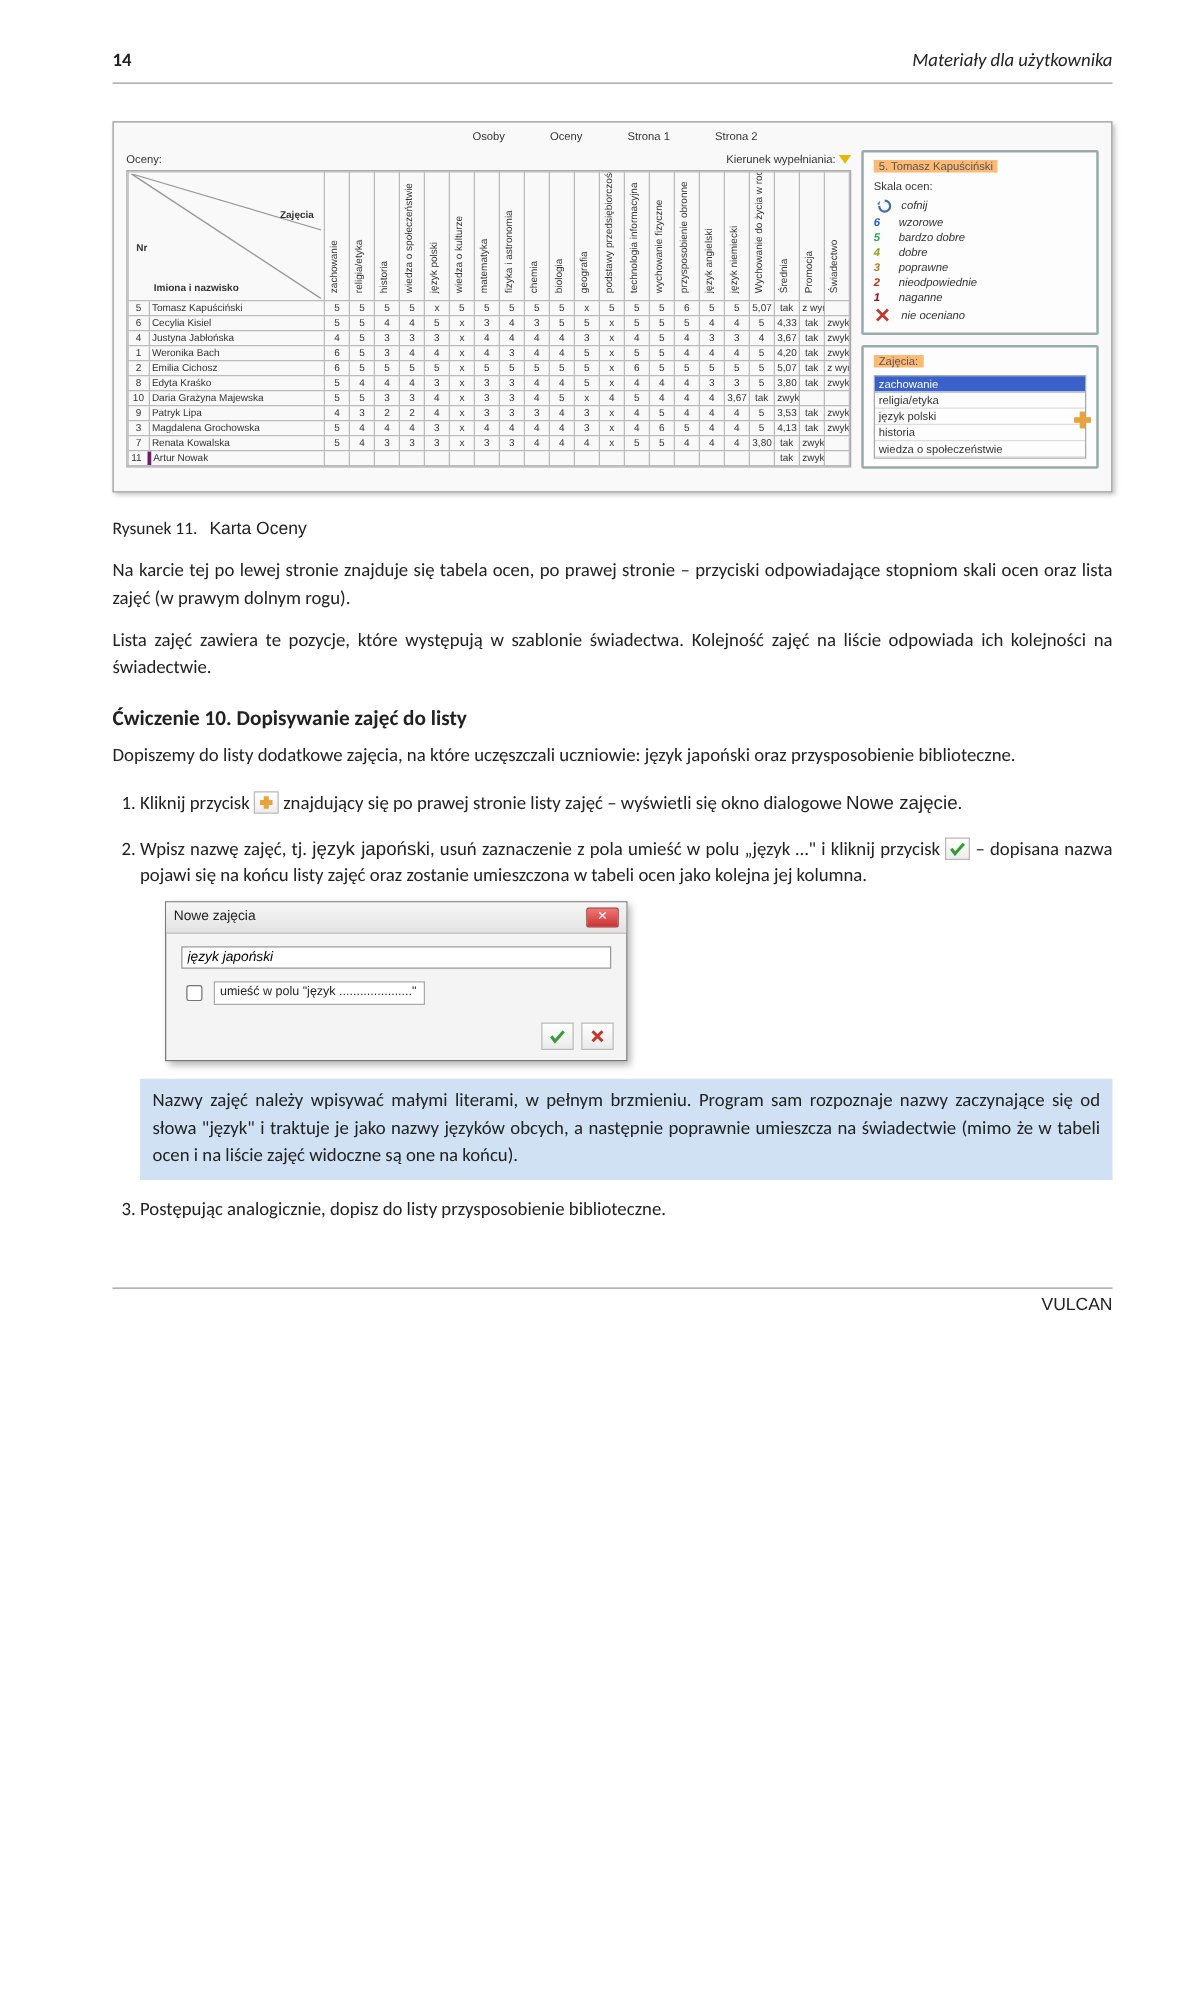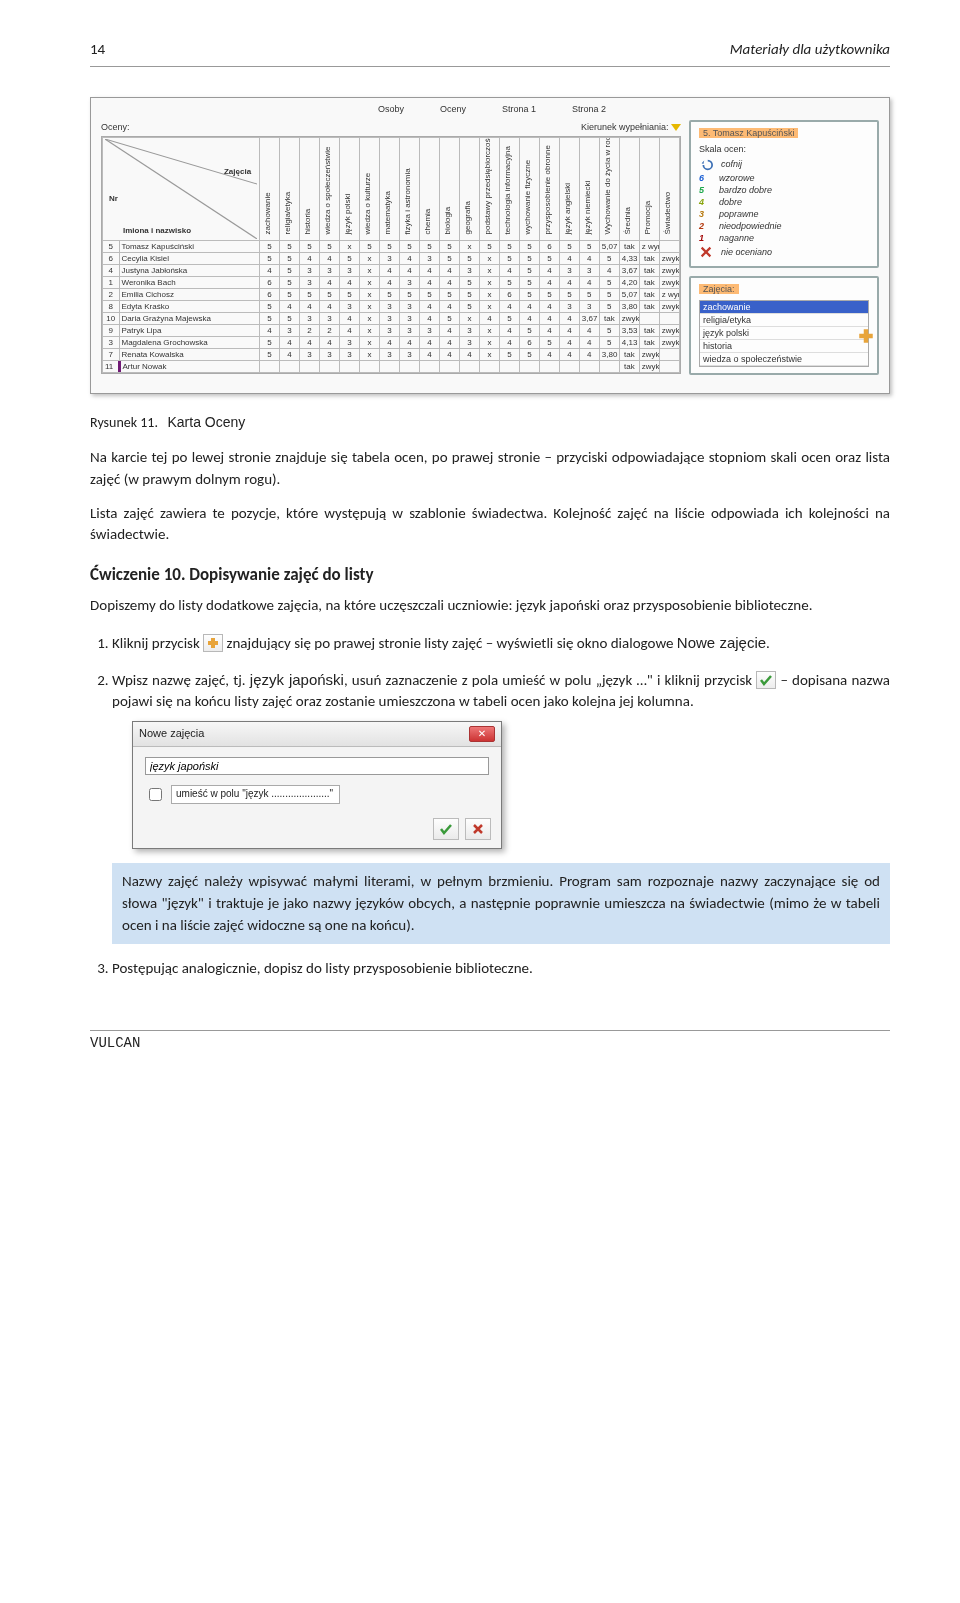--- a/index.html
+++ b/index.html
@@ -1,19 +1,19 @@
 <!DOCTYPE html>
 <html><head>
 <meta charset="utf-8">
 <style>
   * { box-sizing: border-box; }
   body { margin: 0; background: #fff; font-family: Calibri, Arial, sans-serif; color: #222; }
   .page { width: 960px; margin: 0 auto; padding: 40px 70px 30px 90px; position: relative; }
   .header { display: flex; justify-content: space-between; font-size: 15px; margin-bottom: 8px; }
-  .header .pagenum { font-weight: 400; }
+  .header .pagenum { font-weight: 700; }
   .header .sectiontitle { font-style: italic; }
   .hr { border: none; border-top: 1px solid #999; margin: 0 0 30px 0; }
 
   
   .shot { border: 1px solid #999; font-family: Tahoma, Arial, sans-serif; font-size: 9px; color: #333; background: #f9f9f9; margin: 10px 0 20px 0; box-shadow: 2px 2px 4px rgba(0,0,0,0.25); }
   .shot-inner { padding: 6px 10px 10px 10px; }
   .toolbar { display: flex; gap: 32px; align-items: center; padding-bottom: 6px; justify-content: center; }
   .tb-btn { display: flex; align-items: center; gap: 4px; }
   .midrow { display: flex; gap: 8px; }
   .leftcol { flex: 1; }
@@ -63,21 +63,21 @@
   .dlg-body { padding: 10px 12px 8px 12px; }
   .dlg-input { width: 100%; border: 1px solid #999; padding: 2px 4px; font-size: 11px; font-style: italic; font-family: Tahoma, Arial, sans-serif; background: #fff; }
   .dlg-chkrow { margin-top: 10px; display: flex; align-items: center; gap: 6px; }
   .dlg-chkrow .boxed { border: 1px solid #aaa; padding: 1px 6px 1px 4px; background: #fff; font-size: 10px; }
   .dlg-actions { display: flex; justify-content: flex-end; gap: 6px; padding: 6px 10px 8px 10px; }
   .dlg-actions .btn { width: 26px; height: 22px; border: 1px solid #bbb; background: linear-gradient(#fefefe,#eaeaea); display: flex; align-items: center; justify-content: center; }
 
   .callout { background: #cfe1f3; padding: 8px 10px; font-size: 15px; text-align: justify; line-height: 1.45; margin: 8px 0 14px 0; }
   .footer { margin-top: 50px; }
   .footer .hr2 { border: none; border-top: 1px solid #999; margin: 0 0 4px 0; }
-  .footer .brand { text-align: left; font-size: 14px; font-family: Liberation Mono, monospace; }
+  .footer .brand { text-align: right; font-size: 14px; font-family: Liberation Sans, sans-serif; }
 
   .tri-down { display:inline-block; width:0; height:0; border-left:5px solid transparent; border-right:5px solid transparent; border-top:7px solid #e6b800; vertical-align:middle; }
 </style>
 </head>
 <body>
 
 <div class="page">
   <div class="header">
     <span class="pagenum">14</span>
     <span class="sectiontitle">Materiały dla użytkownika</span>

